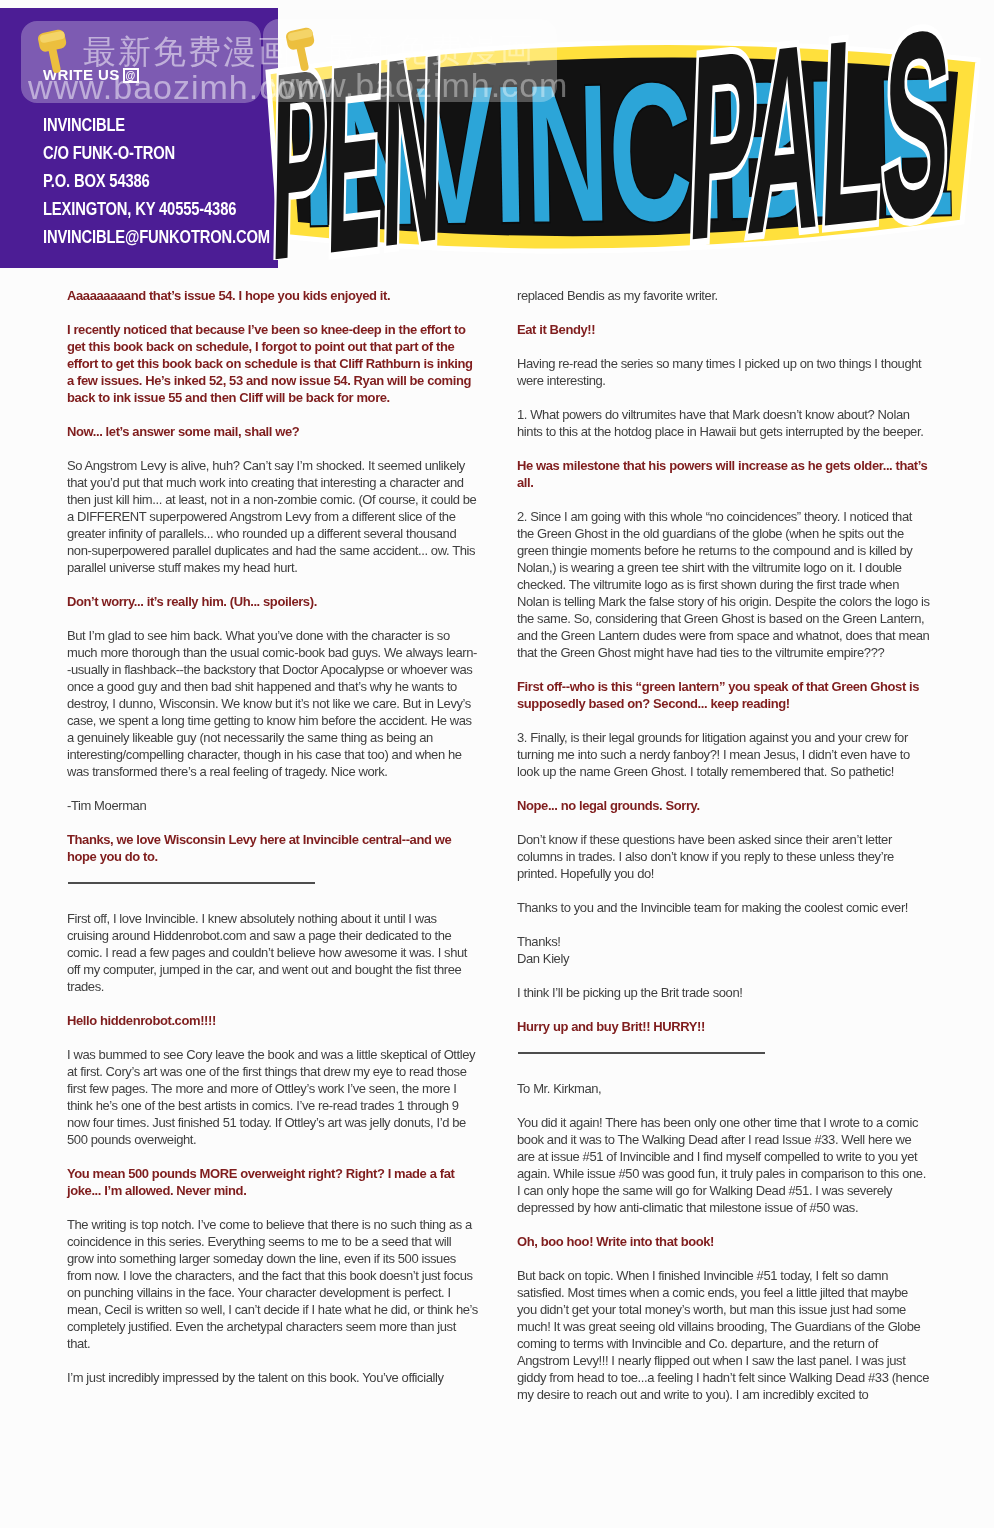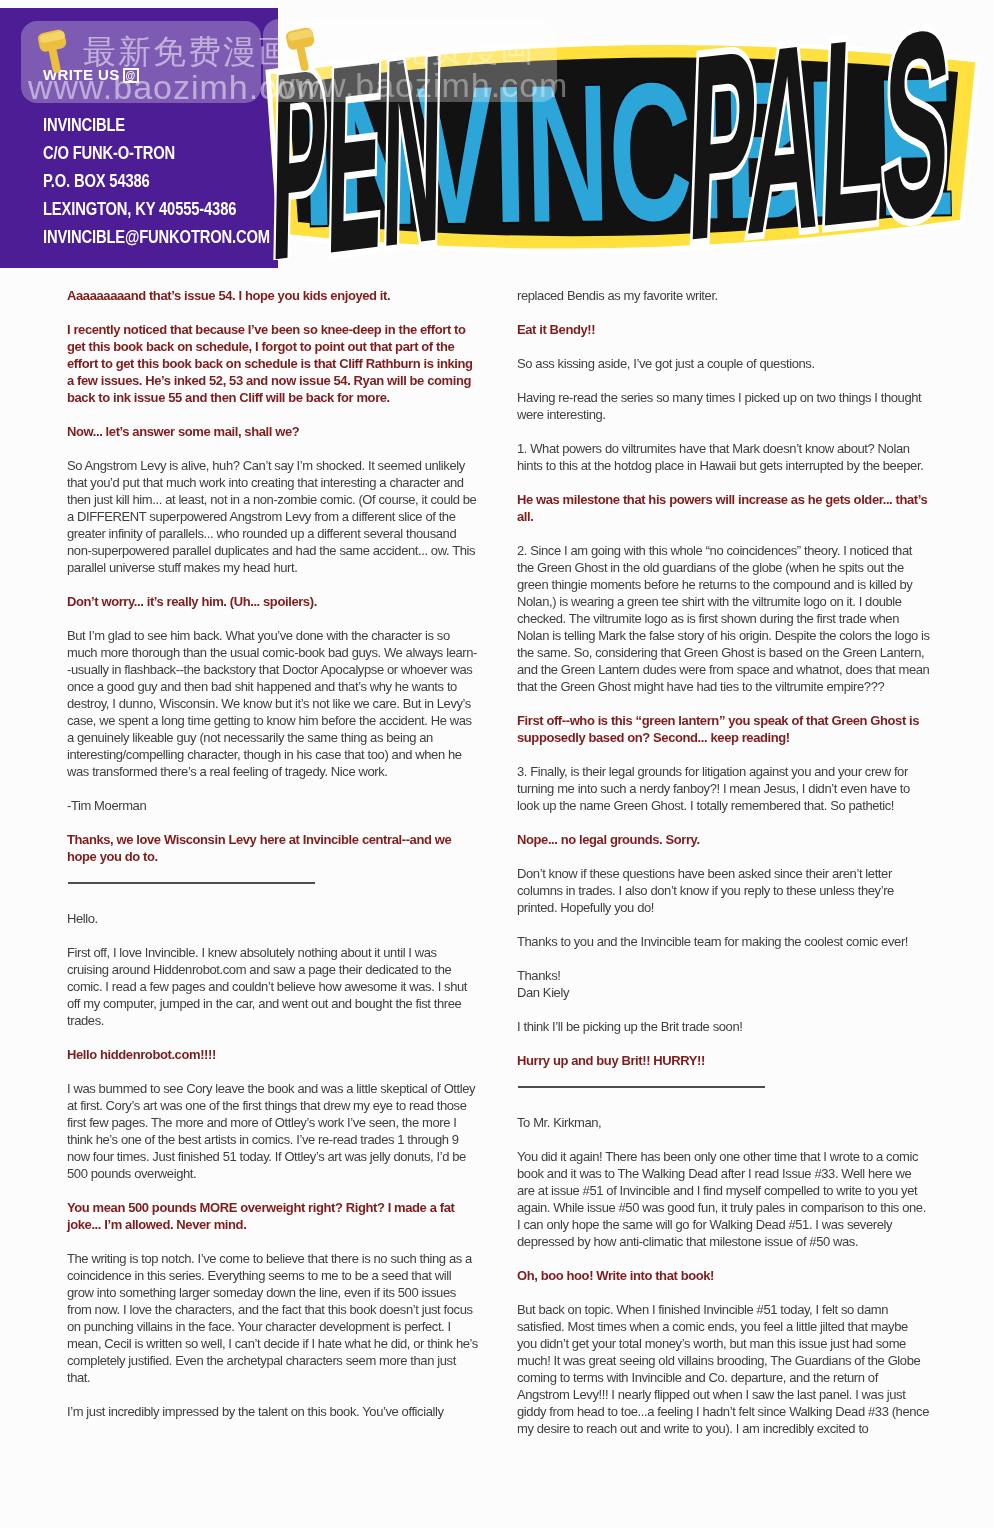--- a/index.html
+++ b/index.html
@@ -120,32 +120,30 @@
   <div class="col">
       <p class="response">Aaaaaaaaand that’s issue 54.  I hope you kids enjoyed it.</p>
       <p class="response">I recently noticed that because I’ve been so knee-deep in the effort to get this book back on schedule, I forgot to point out that part of the effort to get this book back on schedule is that Cliff Rathburn is inking a few issues.  He’s inked 52, 53 and now issue 54.  Ryan will be coming back to ink issue 55 and then Cliff will be back for more.</p>
       <p class="response">Now... let’s answer some mail, shall we?</p>
       <p class="letter">So Angstrom Levy is alive, huh? Can’t say I’m shocked. It seemed unlikely that you’d put that much work into creating that interesting a character and then just kill him... at least, not in a non-zombie comic. (Of course, it could be a DIFFERENT superpowered Angstrom Levy from a different slice of the greater infinity of parallels... who rounded up a different several thousand non-superpowered parallel duplicates and had the same accident... ow. This parallel universe stuff makes my head hurt.</p>
       <p class="response">Don’t worry... it’s really him.  (Uh... spoilers).</p>
       <p class="letter">But I’m glad to see him back. What you’ve done with the character is so much more thorough than the usual comic-book bad guys. We always learn--usually in flashback--the backstory that Doctor Apocalypse or whoever was once a good guy and then bad shit happened and that’s why he wants to destroy, I dunno, Wisconsin. We know but it’s not like we care. But in Levy’s case, we spent a long time getting to know him before the accident. He was a genuinely likeable guy (not necessarily the same thing as being an interesting/compelling character, though in his case that too) and when he was transformed there’s a real feeling of tragedy. Nice work.</p>
       <p class="letter">-Tim Moerman</p>
       <p class="response">Thanks, we love Wisconsin Levy here at Invincible central--and we hope you do to.</p>
       <div class="divider"></div>
-      <p class="letter">Hello.</p>
       <p class="letter">First off, I love Invincible. I knew absolutely nothing about it until I was cruising around Hiddenrobot.com and saw a page their dedicated to the comic. I read a few pages and couldn’t believe how awesome it was. I shut off my computer, jumped in the car, and went out and bought the fist three trades.</p>
       <p class="response">Hello hiddenrobot.com!!!!</p>
       <p class="letter">I was bummed to see Cory leave the book and was a little skeptical of Ottley at first. Cory’s art was one of the first things that drew my eye to read those first few pages. The more and more of Ottley’s work I’ve seen, the more I think he’s one of the best artists in comics. I’ve re-read trades 1 through 9 now four times. Just finished 51 today. If Ottley’s art was jelly donuts, I’d be 500 pounds overweight.</p>
       <p class="response">You mean 500 pounds MORE overweight right?  Right?  I made a fat joke... I’m allowed.  Never mind.</p>
       <p class="letter">The writing is top notch. I’ve come to believe that there is no such thing as a coincidence in this series. Everything seems to me to be a seed that will grow into something larger someday down the line, even if its 500 issues from now. I love the characters, and the fact that this book doesn’t just focus on punching villains in the face. Your character development is perfect. I mean, Cecil is written so well, I can’t decide if I hate what he did, or think he’s completely justified. Even the archetypal characters seem more than just that.</p>
       <p class="letter">I’m just incredibly impressed by the talent on this book.  You’ve officially</p>
     </div>
   <div class="col">
       <p class="letter">replaced Bendis as my favorite writer.</p>
       <p class="response">Eat it Bendy!!</p>
-      <p class="letter">So ass kissing aside, I’ve got just a couple of questions.</p>
       <p class="letter">Having re-read the series so many times I picked up on two things I thought were interesting.</p>
       <p class="letter">1. What powers do viltrumites have that Mark doesn’t know about? Nolan hints to this at the hotdog place in Hawaii but gets interrupted by the beeper.</p>
       <p class="response">He was milestone that his powers will increase as he gets older... that’s all.</p>
       <p class="letter">2. Since I am going with this whole “no coincidences” theory. I noticed that the Green Ghost in the old guardians of the globe (when he spits out the green thingie moments before he returns to the compound and is killed by Nolan,) is wearing a green tee shirt with the viltrumite logo on it. I double checked. The viltrumite logo as is first shown during the first trade when Nolan is telling Mark the false story of his origin. Despite the colors the logo is the same. So, considering that Green Ghost is based on the Green Lantern, and the Green Lantern dudes were from space and whatnot, does that mean that the Green Ghost might have had ties to the viltrumite empire???</p>
       <p class="response">First off--who is this “green lantern” you speak of that Green Ghost is supposedly based on?  Second... keep reading!</p>
       <p class="letter">3. Finally, is their legal grounds for litigation against you and your crew for turning me into such a nerdy fanboy?! I mean Jesus, I didn’t even have to look up the name Green Ghost. I totally remembered that. So pathetic!</p>
       <p class="response">Nope... no legal grounds.  Sorry.</p>
       <p class="letter">Don’t know if these questions have been asked since their aren’t letter columns in trades. I also don’t know if you reply to these unless they’re printed. Hopefully you do!</p>
       <p class="letter">Thanks to you and the Invincible team for making the coolest comic ever!</p>
       <p class="letter">Thanks!

